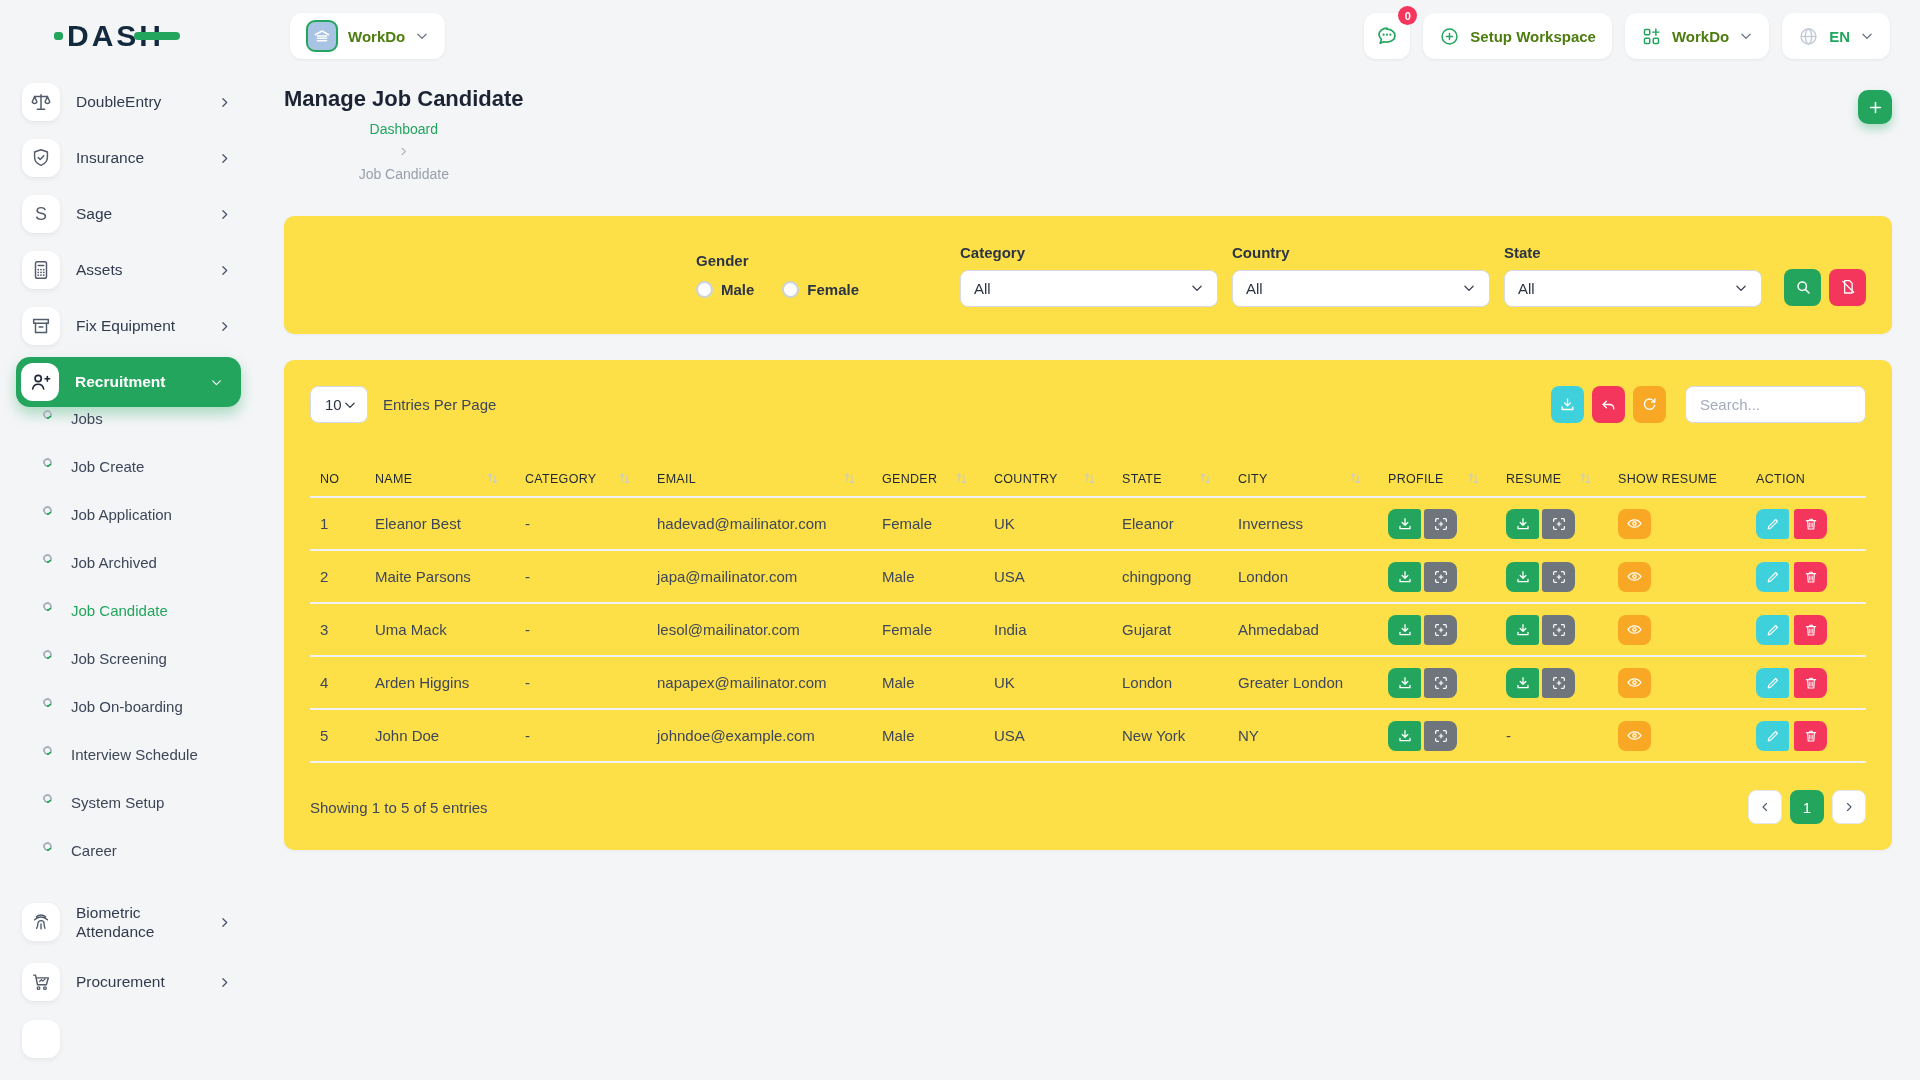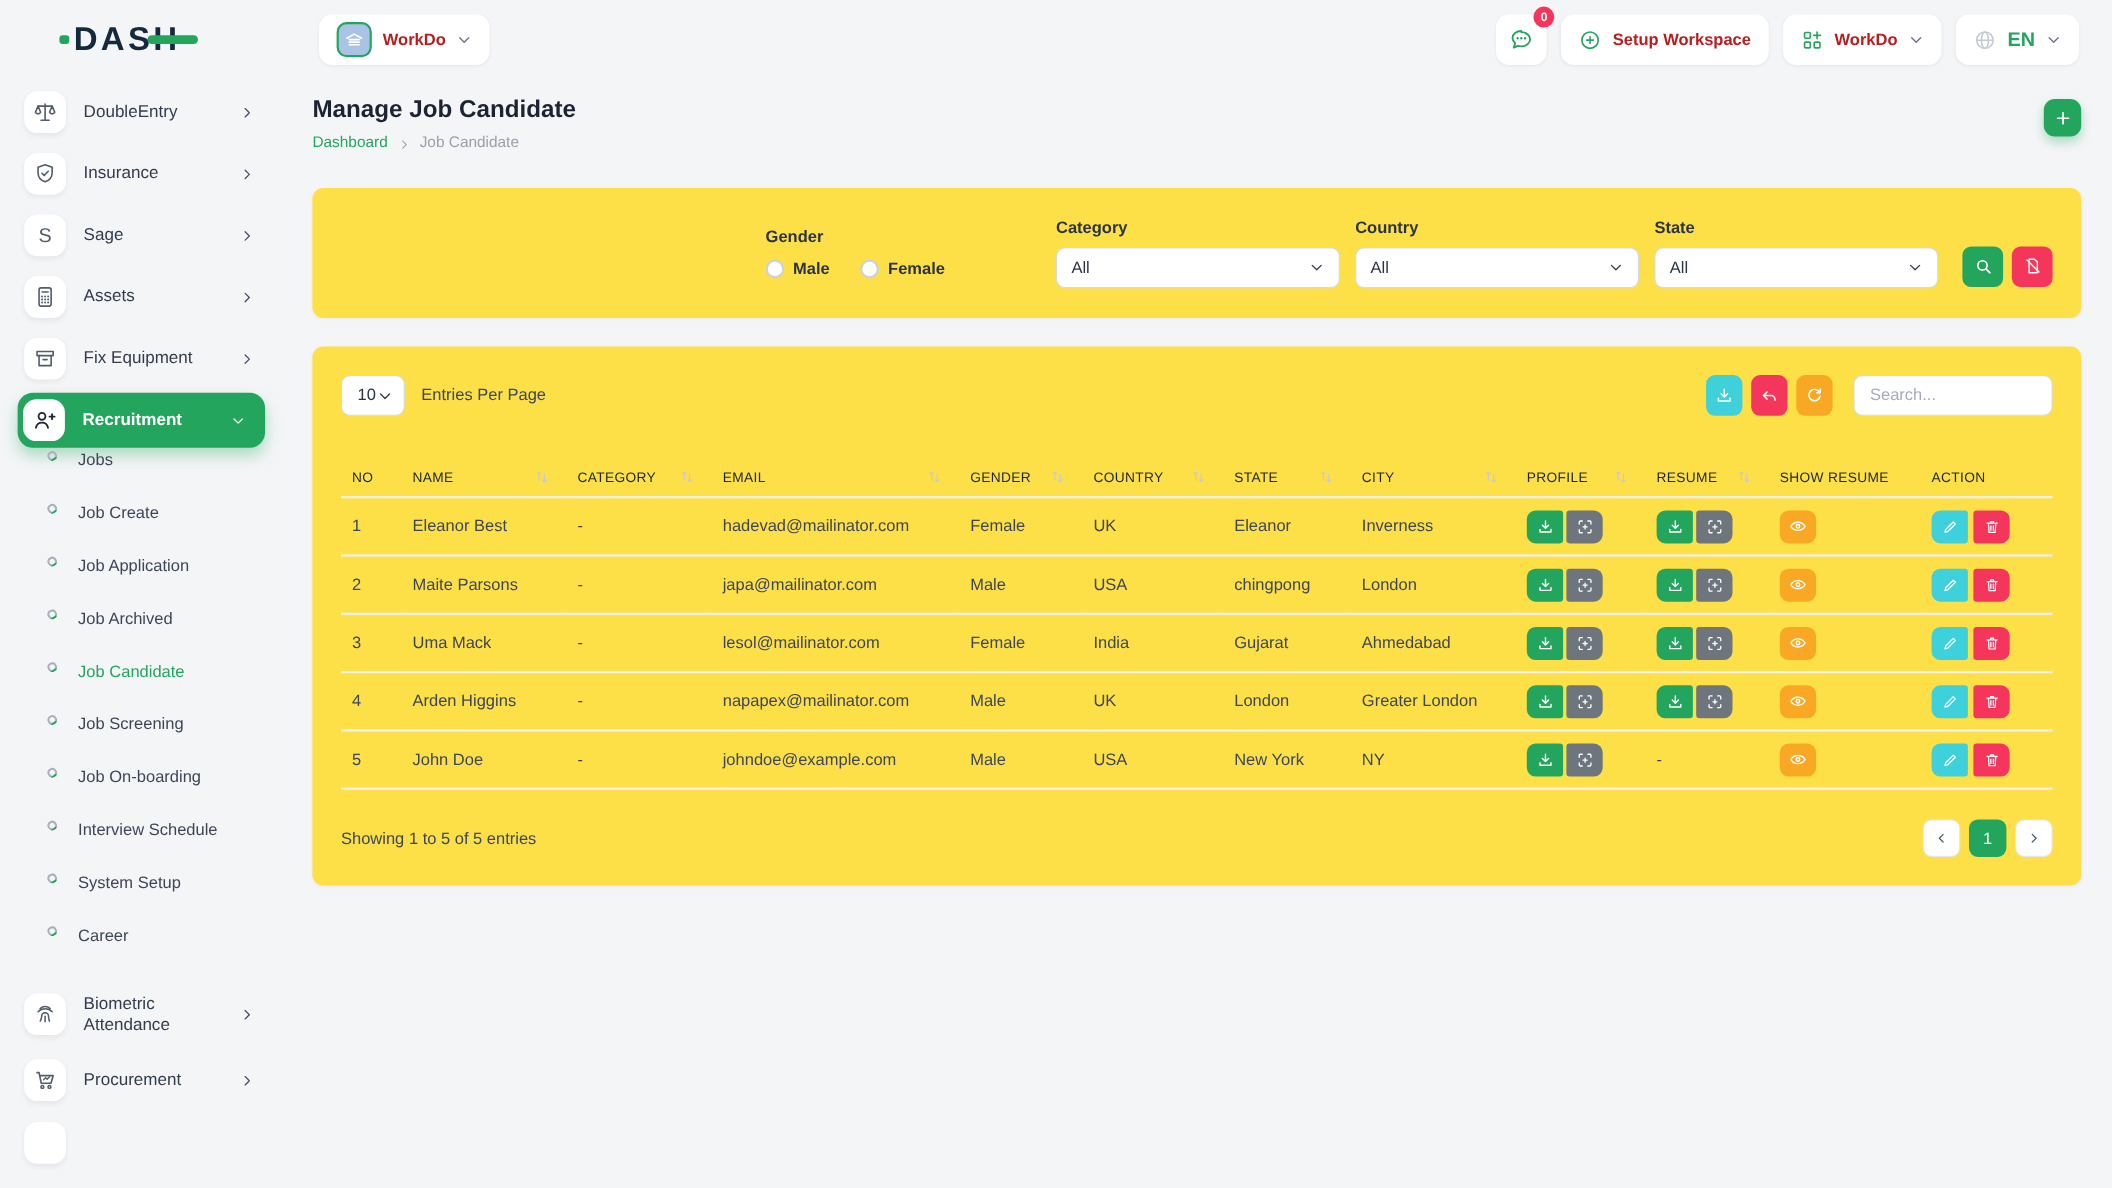--- a/index.html
+++ b/index.html
@@ -14,33 +14,33 @@
 
   
   .topbar { height:72px; display:flex; align-items:center; }
   .brand { width:257px; flex:0 0 257px; display:flex; align-items:center; }
   .logo { position:relative; margin-left:67px; font-size:30px; font-weight:800; letter-spacing:3px; color:#13293e; }
   .logo-dot { position:absolute; left:-13px; top:50%; margin-top:-4px; width:9px; height:8px; background:#23a55e; border-radius:3px; }
   .logo-bar { position:absolute; right:-16px; top:50%; margin-top:-4px; width:46px; height:8px; background:#23a55e; border-radius:4px; }
 
   .pill { height:46px; background:#fff; border-radius:12px; display:flex; align-items:center;
           padding:0 16px; gap:10px; box-shadow:0 1px 3px rgba(25,39,62,.07); cursor:pointer; }
-  .pill .lbl { font-size:15px; font-weight:600; color:#b91c1c;text-align:center; }
+  .pill .lbl { font-size:15px; font-weight:600; color:#4d7c0f;text-align:center; }
   .ws-tile { width:32px; height:32px; border-radius:9px; background:#a9c3e4; border:2px solid #23a55e;
              display:flex; align-items:center; justify-content:center; color:#fff; }
   .chev { color:#6b7486; }
   .topbar-right { margin-left:auto; margin-right:30px; display:flex; align-items:center; gap:13px; }
   .icon-btn { width:46px; height:46px; background:#fff; border-radius:12px; display:flex; align-items:center;
               justify-content:center; box-shadow:0 1px 3px rgba(25,39,62,.07); position:relative; cursor:pointer; }
   .badge { position:absolute; top:-7px; right:-7px; min-width:19px; height:19px; border-radius:10px;
            background:#f5365c; color:#fff; font-size:11px; font-weight:700; display:flex; align-items:center;
            justify-content:center; padding:0 5px; }
   .green-ic { color:#23a55e; }
   .gray-ic { color:#c3cad5; }
-  .lang-lbl { font-size:18px; font-weight:700; color:#23a55e; }
+  .lang-lbl { font-size:15px; font-weight:700; color:#23a55e; }
 
   
   .sidebar { position:absolute; left:0; top:72px; bottom:0; width:257px; overflow:hidden; padding-top:2px; }
   .side-item { height:56px; display:flex; align-items:center; padding-left:22px; cursor:pointer; }
   .tile { width:38px; height:38px; background:#fff; border-radius:12px; box-shadow:0 2px 5px rgba(30,40,60,.07);
           display:flex; align-items:center; justify-content:center; color:#525c6b; flex:0 0 38px; }
   .side-item .s-lbl { margin-left:16px; font-size:15.5px; font-weight:500; color:#323b4e; line-height:1.25; }
   .side-item .chev { margin-left:auto; margin-right:26px; color:#47506b; }
   .sage-s { font-size:18px; font-weight:500; color:#525c6b; }
 
@@ -57,21 +57,21 @@
   .sub-item.active .s-lbl { color:#23a55e; }
 
   .side-item.two-line { height:64px; }
   .side-item.two-line .s-lbl { width:110px; }
   .stub-tile { margin:10px 0 0 22px; }
 
   
   .main { position:absolute; left:257px; top:72px; right:0; bottom:0; padding:0 28px 0 27px; }
   .page-head { margin-top:14px; display:flex; align-items:flex-start; }
   .page-title { font-size:22px; font-weight:700; color:#1c2433; }
-  .breadcrumb { margin-top:9px; display:flex; align-items:flex-end; gap:9px; font-size:14px; }
+  .breadcrumb { margin-top:9px; display:flex; align-items:center; gap:9px; font-size:14px;flex-direction:column; }
   .bc-link { color:#23a55e; cursor:pointer; }
   .bc-cur { color:#9aa0ab; }
   .bc-sep { color:#9aa0ab; }
   .add-btn { margin-left:auto; margin-top:4px; width:34px; height:34px; border-radius:10px; background:#23a55e;
              color:#fff; display:flex; align-items:center; justify-content:center;
              box-shadow:0 5px 10px rgba(35,165,94,.35); cursor:pointer; border:none; }
 
   .card { background:#fde047; border-radius:10px; box-shadow:0 1px 3px rgba(25,39,62,.05); }
 
   

